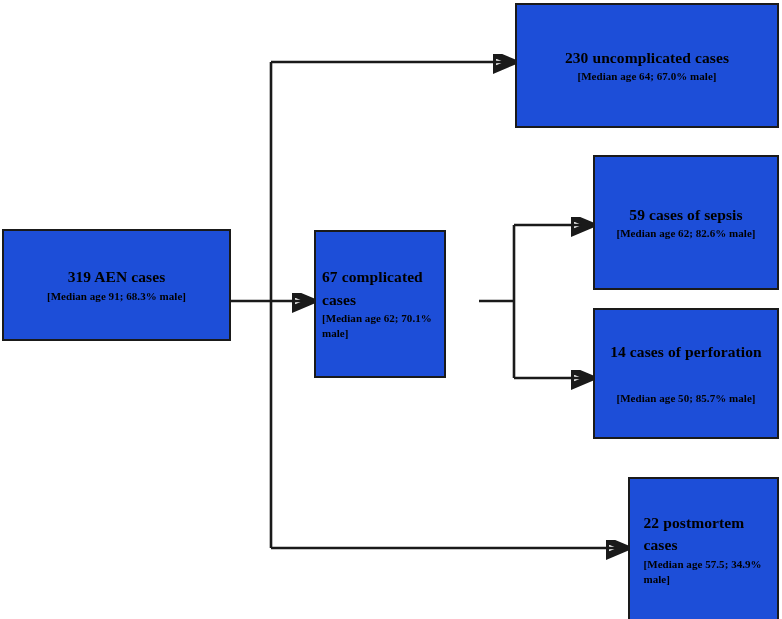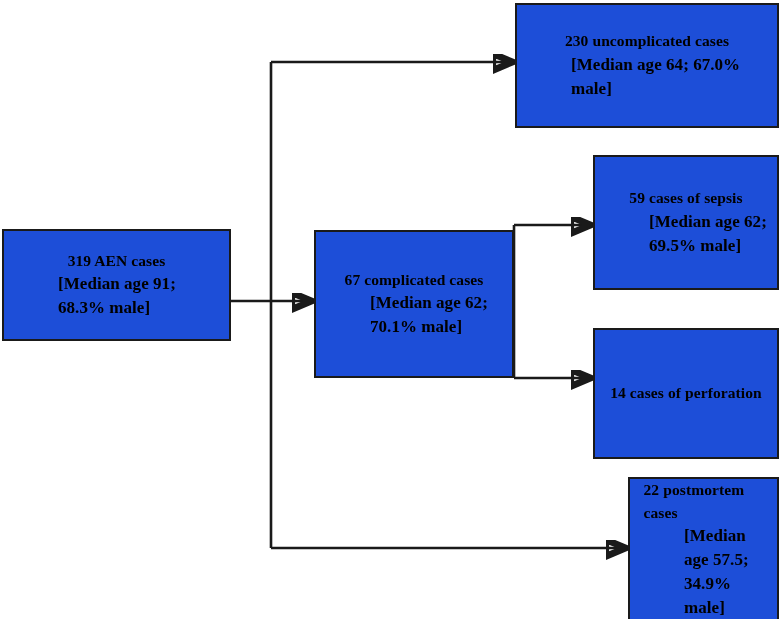--- a/index.html
+++ b/index.html
@@ -31,24 +31,23 @@
     padding: 2px 6px;
   }
   .node .title {
     font-weight: bold;
     font-size: 15.5px;
     line-height: 1.45;
     letter-spacing: 0.1px;
   }
   .node .sub {
     font-weight: bold;
-    font-size: 17px;
+    font-size: 11px;
     line-height: 1.4;
     letter-spacing: 0.05px;
-    margin-left: 48px;
   }
   
   .wrap-narrow .title { max-width: 140px; }
   .wrap-narrow .sub { max-width: 140px; }
   .wrap-pm .title { max-width: 120px; }
   .wrap-pm .sub { max-width: 120px; }
 
   svg.links {
     position: absolute;
     left: 0;
@@ -96,32 +95,33 @@
   <div class="node" style="left:2px; top:229px; width:229px; height:112px;">
     <div class="title">319 AEN cases</div>
     <div class="sub">[Median age 91; 68.3% male]</div>
   </div>
 
   <div class="node" style="left:515px; top:3px; width:264px; height:125px;">
     <div class="title">230 uncomplicated cases</div>
     <div class="sub">[Median age 64; 67.0% male]</div>
   </div>
 
-  <div class="node wrap-narrow" style="left:314px; top:230px; width:200px; height:148px;">
+  <div class="node wrap-narrow" style="left:314px; top:230px; width:132px; height:148px;">
     <div class="title">67 complicated cases</div>
     <div class="sub">[Median age 62; 70.1% male]</div>
   </div>
 
   <div class="node" style="left:593px; top:155px; width:186px; height:135px;">
     <div class="title">59 cases of sepsis</div>
-    <div class="sub">[Median age 62; 69.5% male]</div>
+    <div class="sub">[Median age 62; 82.6% male]</div>
   </div>
 
-  <div class="node" style="left:593px; top:328px; width:186px; height:131px;gap:28px;">
+  <div class="node" style="left:593px; top:308px; width:186px; height:131px;gap:28px;">
     <div class="title">14 cases of perforation</div>
+    <div class="sub">[Median age 50; 85.7% male]</div>
   </div>
 
   <div class="node wrap-pm" style="left:628px; top:477px; width:151px; height:145px;">
     <div class="title">22 postmortem cases</div>
     <div class="sub">[Median age 57.5; 34.9% male]</div>
   </div>
 
 </div>
 
 </body></html>

